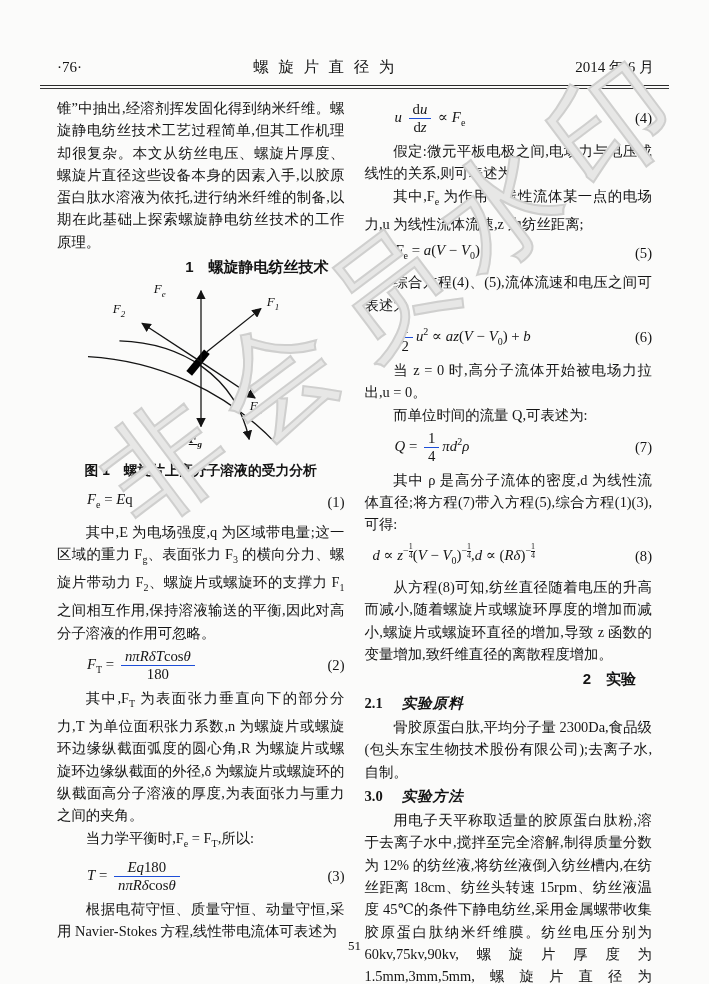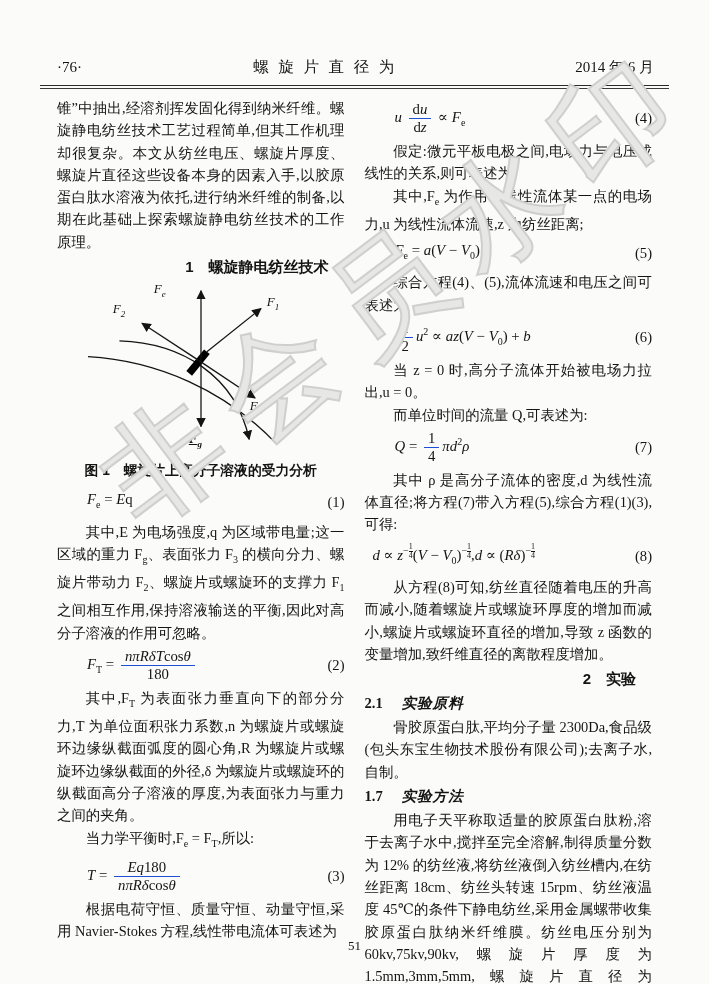--- a/index.html
+++ b/index.html
@@ -197,21 +197,21 @@
       <h2>2　实验</h2>
 
       <h3>
         <span class="h3num">2.1</span>
         <span class="h3title">实验原料</span>
       </h3>
 
       <p>骨胶原蛋白肽,平均分子量 2300Da,食品级(包头东宝生物技术股份有限公司);去离子水,自制。</p>
 
       <h3>
-        <span class="h3num">1.7</span>
+        <span class="h3num">3.0</span>
         <span class="h3title">实验方法</span>
       </h3>
 
       <p>用电子天平称取适量的胶原蛋白肽粉,溶于去离子水中,搅拌至完全溶解,制得质量分数为 12% 的纺丝液,将纺丝液倒入纺丝槽内,在纺丝距离 18cm、纺丝头转速 15rpm、纺丝液温度 45℃的条件下静电纺丝,采用金属螺带收集胶原蛋白肽纳米纤维膜。纺丝电压分别为 60kv,75kv,90kv,螺旋片厚度为 1.5mm,3mm,5mm,螺旋片直径为 10cm,8cm,5cm。采用日本日立公司生产的 S-4800 型扫描电镜(SEM)</p>
     </section>
   </main>
 
   <footer>
     <span>51</span>
   </footer>

